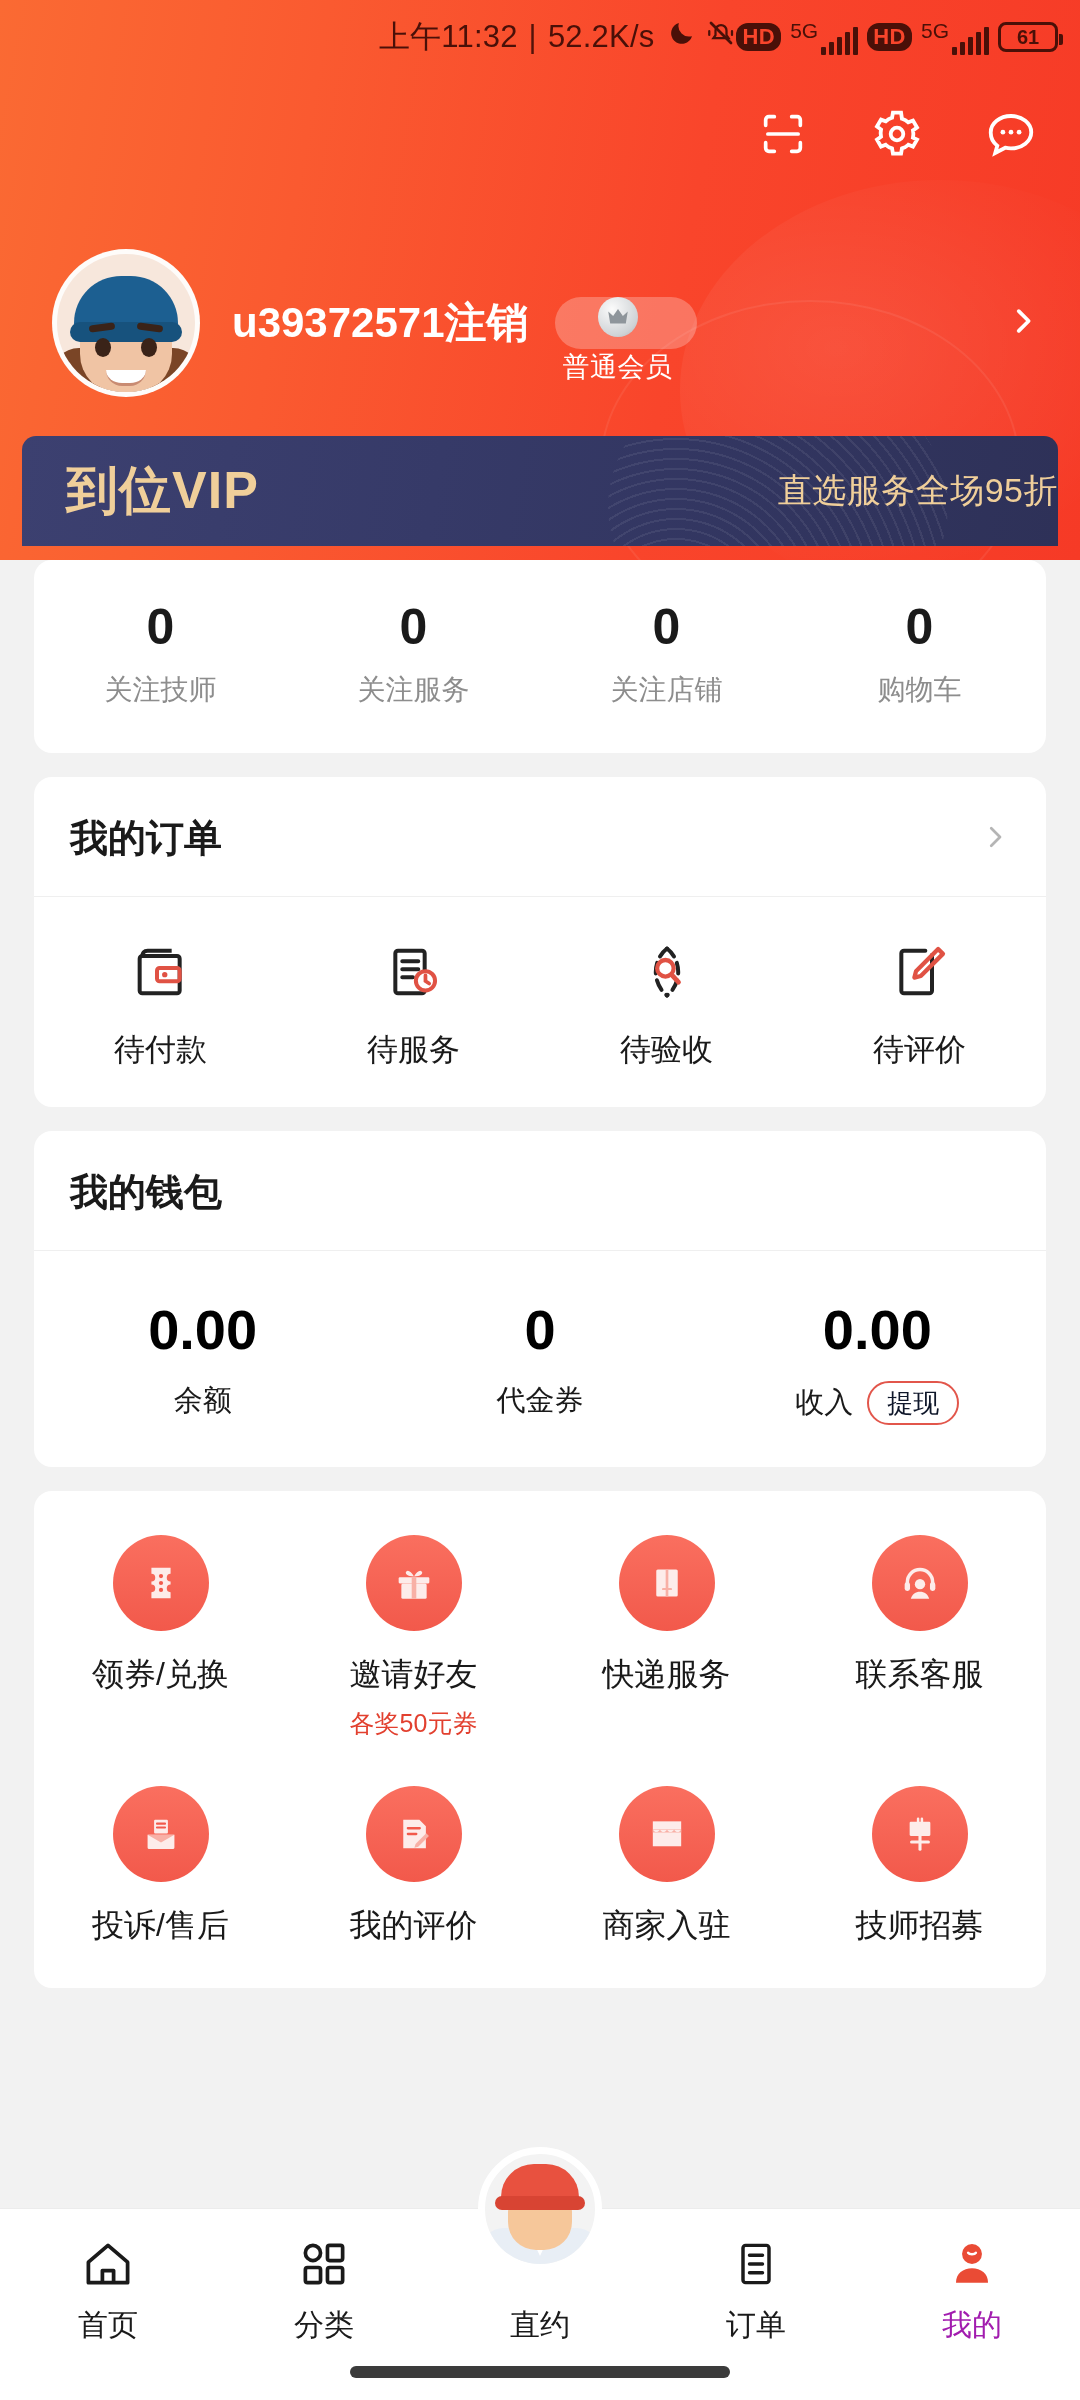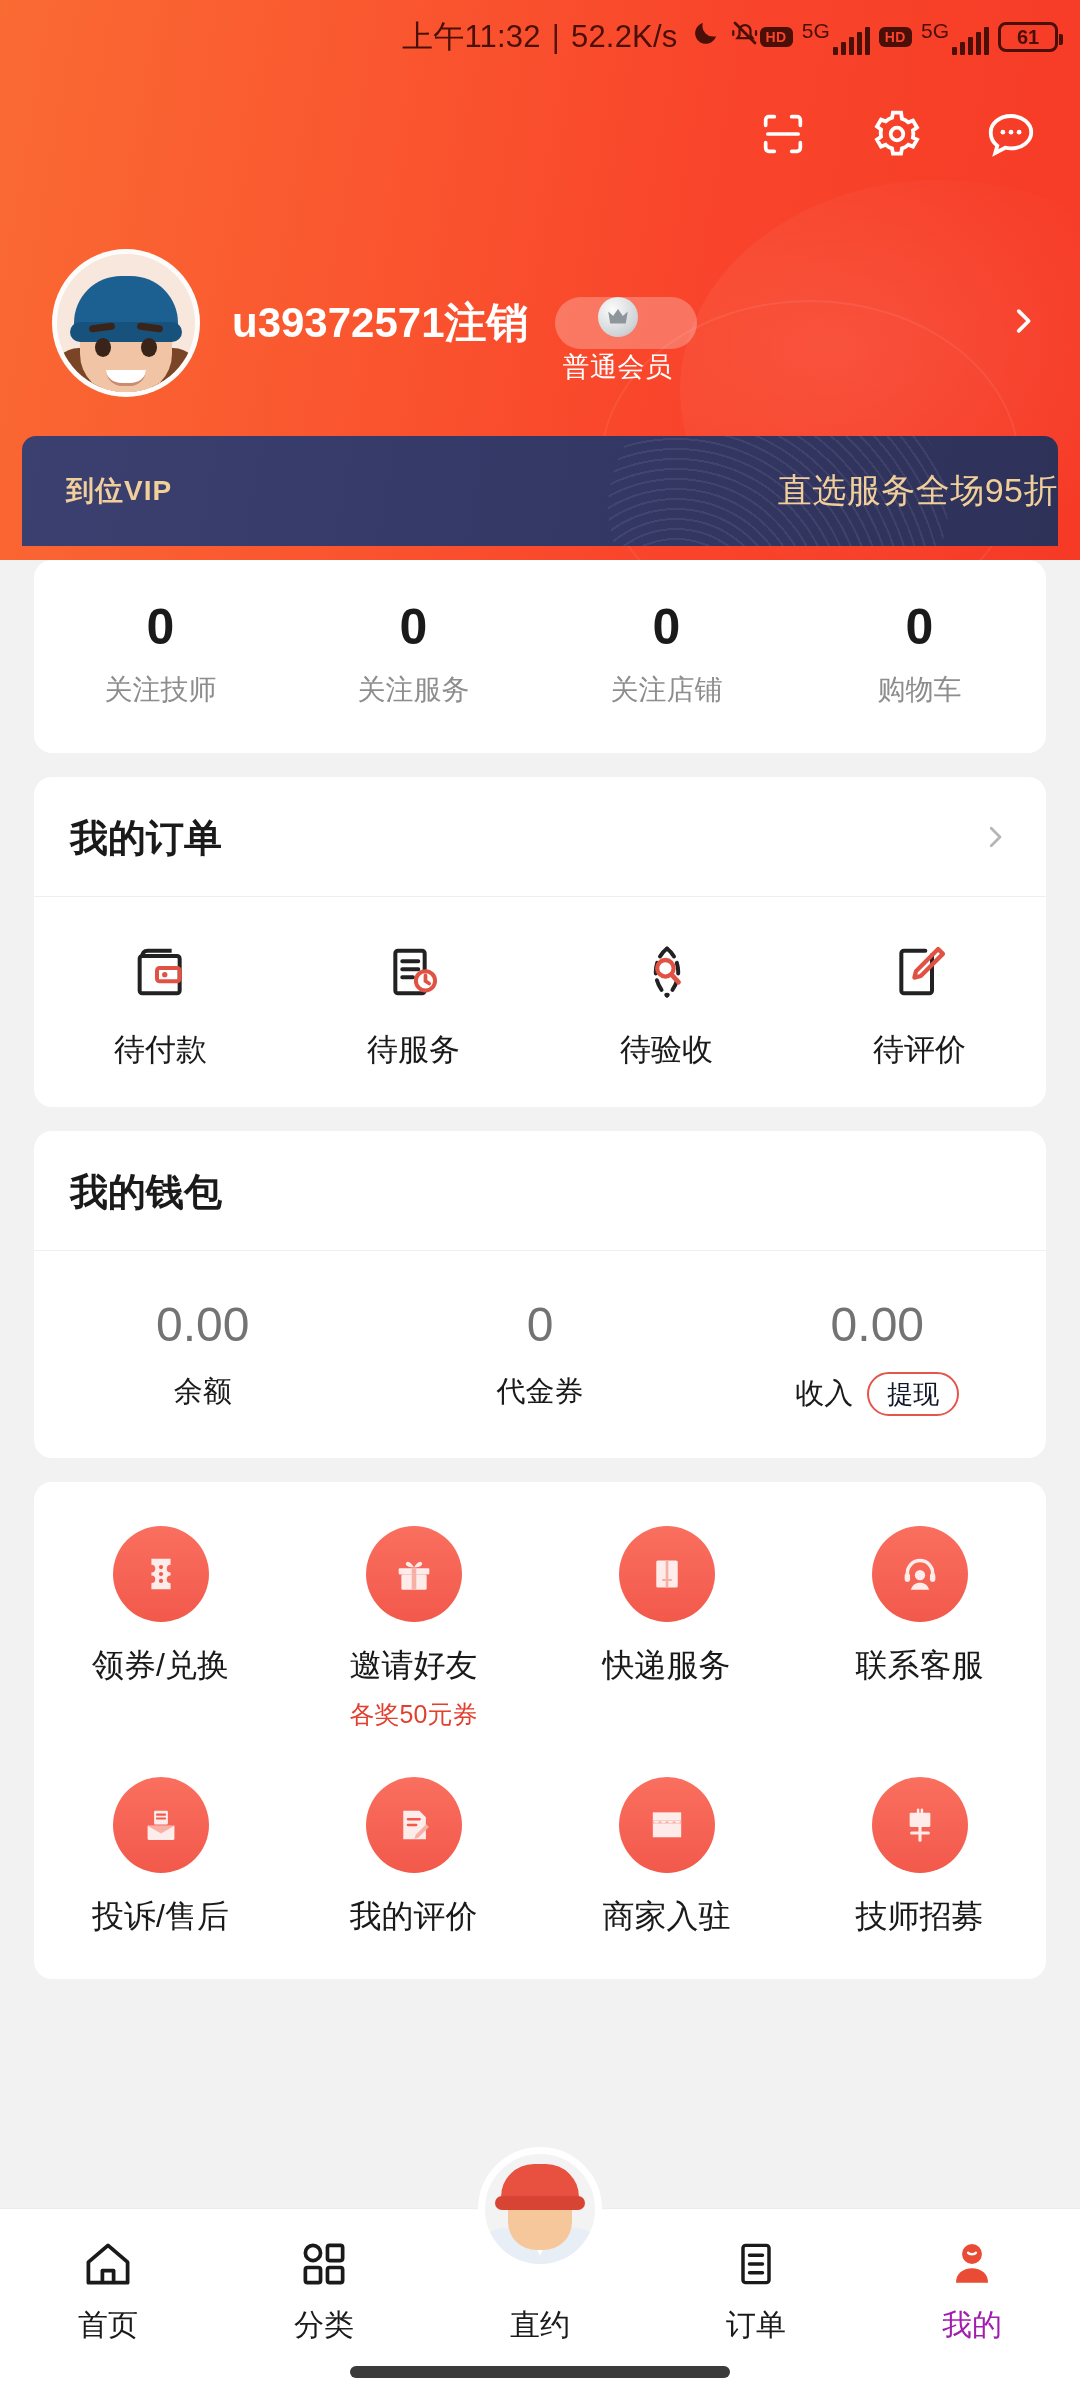--- a/index.html
+++ b/index.html
@@ -32,22 +32,22 @@
   
   .statusbar{
     position:absolute; top:0; left:0; width:1080px; height:74px;
     display:flex; align-items:center; justify-content:flex-end;
     padding:0 34px; color:#4a1008;margin-left:12px;
   }
   .sb-left{ display:flex; align-items:center; gap:9px; font-size:31px; font-weight:500; letter-spacing:.2px;}
   .sb-sep{ font-weight:300; opacity:.95; padding:0 2px;}
   .sb-right{ display:flex; align-items:center; gap:9px; }
   .hd-badge{
-    background:#4a1008; color:#f9452b; font-size:14px; font-weight:bold;
-    border-radius:6px; padding:3px 6px; line-height:1; letter-spacing:.5px;
+    background:#4a1008; color:#f9452b; font-size:22px; font-weight:bold;
+    border-radius:12px; padding:3px 6px; line-height:1; letter-spacing:.5px;
   }
   .net-grp{ display:flex; align-items:flex-end; gap:3px; }
   .net-label{ font-size:21px; font-weight:500; line-height:1; margin-bottom:14px; }
   .bars{ display:flex; align-items:flex-end; gap:3px; height:28px;}
   .bars i{ display:block; width:5px; background:#4a1008; border-radius:1px;}
   .bars i:nth-child(1){height:8px}.bars i:nth-child(2){height:13px}
   .bars i:nth-child(3){height:18px}.bars i:nth-child(4){height:23px}.bars i:nth-child(5){height:28px}
   .battery{
     width:60px;height:30px;border:3px solid #4a1008;border-radius:8px;
     display:flex;align-items:center;justify-content:center;position:relative;
@@ -102,21 +102,21 @@
     border-radius:14px 14px 0 0;
     background:linear-gradient(100deg,#3c4070 0%,#363a68 40%,#2e3158 100%);
     overflow:hidden; display:flex; align-items:center;
   }
   .vipbanner .arcs{
     position:absolute; right:110px; top:-70px; width:340px; height:280px;
     border-radius:50%;
     background:
       repeating-radial-gradient(circle at 20% 90%, rgba(255,255,255,0) 0 8px, rgba(255,255,255,.07) 8px 10px);
   }
-  .vip-title{ color:#f0cf9a; font-size:28px; font-weight:700; margin-left:44px; letter-spacing:1px; z-index:2;}
+  .vip-title{ color:#f0cf9a; font-size:52px; font-weight:700; margin-left:44px; letter-spacing:1px; z-index:2;}
   .vip-desc{ color:#f0cf9a; font-size:34px; margin-left:auto; z-index:2; letter-spacing:.5px;}
   .vip-btn{
     margin-left:26px; margin-right:40px; z-index:2;
     background:linear-gradient(180deg,#f3dcb0 0%,#e6c48c 100%);
     color:#3a2a10; font-size:33px; font-weight:700;
     padding:14px 28px; border-radius:14px; letter-spacing:1px;
     border:none; cursor:pointer;
   }
 
   
@@ -138,21 +138,21 @@
   }
   .card-head .t{ font-size:38px; font-weight:600; color:#1a1a1a; }
   .order-row{ display:flex; padding:40px 0 36px 0; }
   .order{ flex:1; text-align:center; cursor:pointer; }
   .order .oi{ height:70px; display:flex; align-items:center; justify-content:center; }
   .order .ol{ font-size:31px; color:#1a1a1a; margin-top:22px; }
 
   
   .wallet-body{ display:flex; padding:48px 0 42px 0; }
   .wcell{ flex:1; text-align:center; cursor:pointer; }
-  .wcell .wn{ font-size:48px; font-weight:400; color:#737373; line-height:1.1; }
+  .wcell .wn{ font-size:56px; font-weight:700; color:#000000; line-height:1.1; }
   .wcell .wl{ font-size:29px; color:#1a1a1a; margin-top:20px; display:flex; align-items:center; justify-content:center; gap:14px; }
   .withdraw{
     border:2px solid #e2564b; color:#0f172a; font-size:26px;
     padding:7px 18px; border-radius:22px; background:transparent; cursor:pointer; line-height:1;
   }
 
   
   .gridcard{ padding:44px 0 40px 0; }
   .grow{ display:flex; }
   .gitem{ flex:1; text-align:center; cursor:pointer; }

